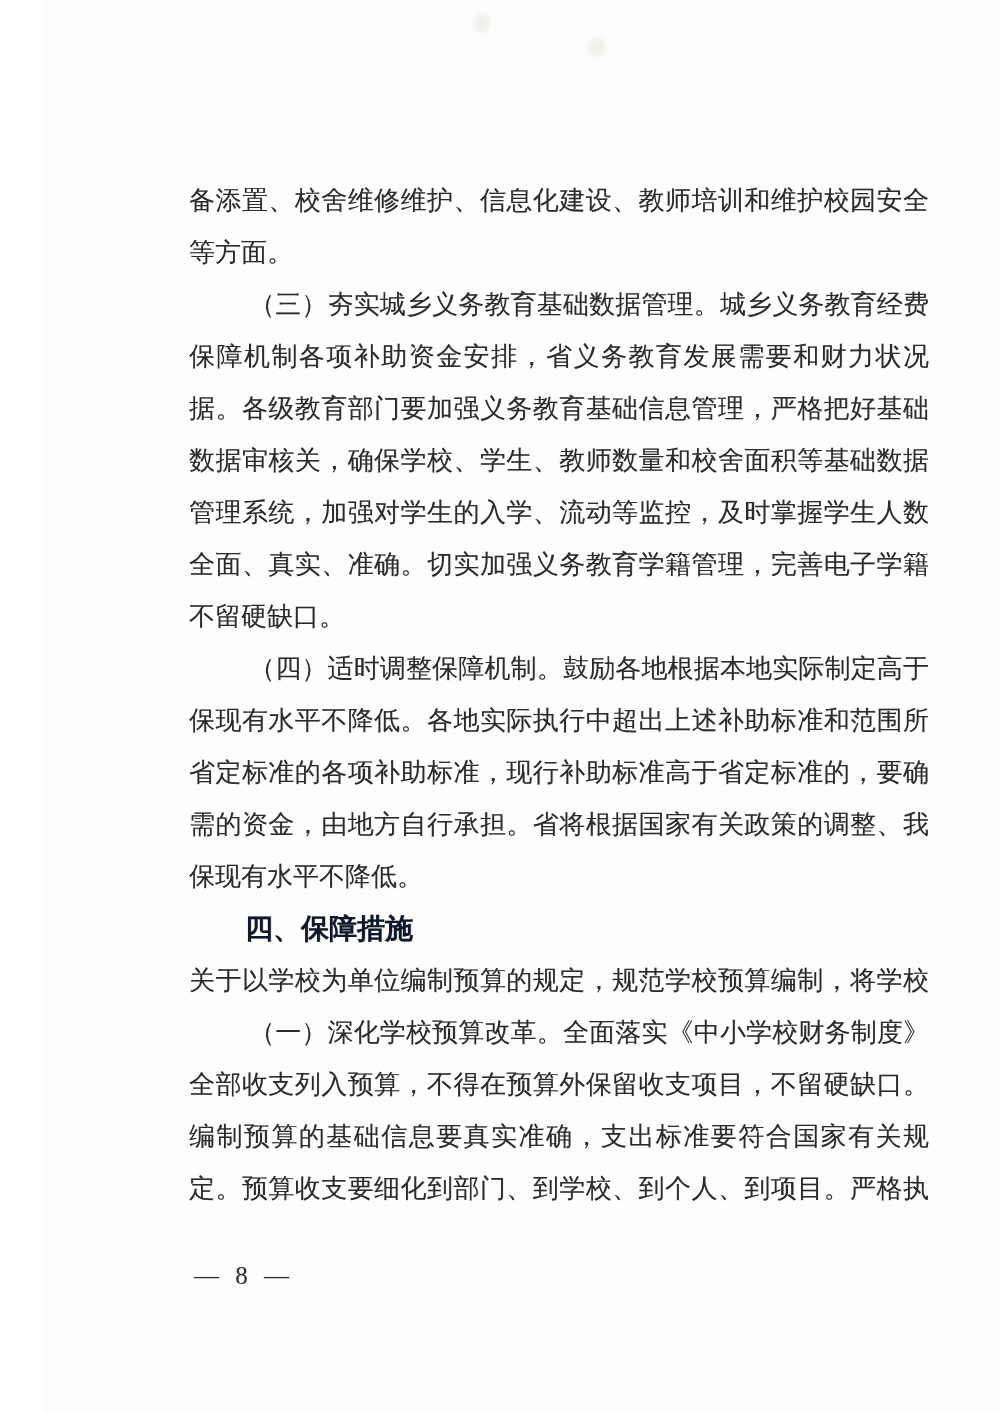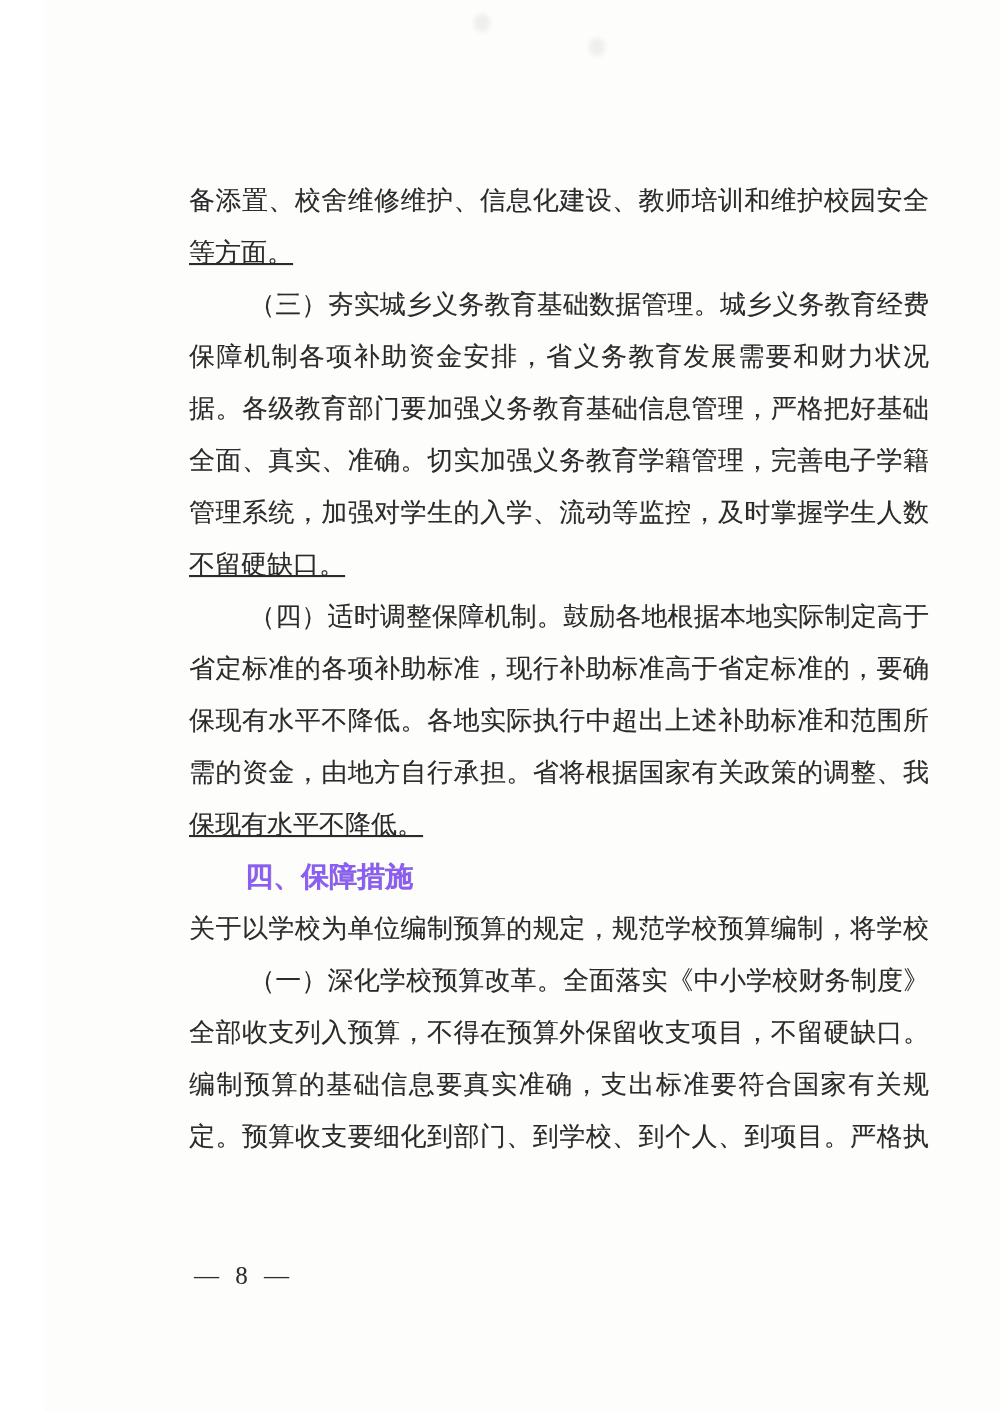--- a/index.html
+++ b/index.html
@@ -29,30 +29,29 @@
     color: #2b2b2b;
     text-align: justify;
     text-align-last: justify;
     text-shadow: 0.3px 0.3px 0.6px rgba(70,70,70,0.35);
     white-space: normal;
     overflow: hidden;
   }
   .line.end {
     text-align: left;
     text-align-last: left;
-    text-decoration: underline;
   }
   .line.indent {
     text-indent: 60px;
   }
   .line.heading {
     font-family: "Liberation Sans", "DejaVu Sans", sans-serif;
     font-weight: bold;
     font-size: 28px;
-    color: #8b5cf6;
+    color: #0f172a;
     text-align: center;
     text-align-last: left;
     text-indent: 56px;
     text-shadow: 0.4px 0.4px 0.5px rgba(40,40,40,0.4);
   }
   .footer {
     position: absolute;
     left: 150px;
     top: 1250px;
     height: 52px;
@@ -79,27 +78,28 @@
 <div class="page">
 
   <div class="textblock">
 
     <div class="line">备添置、校舍维修维护、信息化建设、教师培训和维护校园安全</div>
     <div class="line end">等方面。</div>
 
     <div class="line indent">（三）夯实城乡义务教育基础数据管理。城乡义务教育经费</div>
     <div class="line">保障机制各项补助资金安排，省义务教育发展需要和财力状况</div>
     <div class="line">据。各级教育部门要加强义务教育基础信息管理，严格把好基础</div>
+    <div class="line">数据审核关，确保学校、学生、教师数量和校舍面积等基础数据</div>
+    <div class="line">管理系统，加强对学生的入学、流动等监控，及时掌握学生人数</div>
     <div class="line">全面、真实、准确。切实加强义务教育学籍管理，完善电子学籍</div>
-    <div class="line">管理系统，加强对学生的入学、流动等监控，及时掌握学生人数</div>
     <div class="line end">不留硬缺口。</div>
 
     <div class="line indent">（四）适时调整保障机制。鼓励各地根据本地实际制定高于</div>
+    <div class="line">保现有水平不降低。各地实际执行中超出上述补助标准和范围所</div>
     <div class="line">省定标准的各项补助标准，现行补助标准高于省定标准的，要确</div>
-    <div class="line">保现有水平不降低。各地实际执行中超出上述补助标准和范围所</div>
     <div class="line">需的资金，由地方自行承担。省将根据国家有关政策的调整、我</div>
     <div class="line end">保现有水平不降低。</div>
 
     <div class="line heading">四、保障措施</div>
 
     <div class="line">关于以学校为单位编制预算的规定，规范学校预算编制，将学校</div>
     <div class="line indent">（一）深化学校预算改革。全面落实《中小学校财务制度》</div>
     <div class="line">全部收支列入预算，不得在预算外保留收支项目，不留硬缺口。</div>
     <div class="line">编制预算的基础信息要真实准确，支出标准要符合国家有关规</div>
     <div class="line">定。预算收支要细化到部门、到学校、到个人、到项目。严格执</div>

